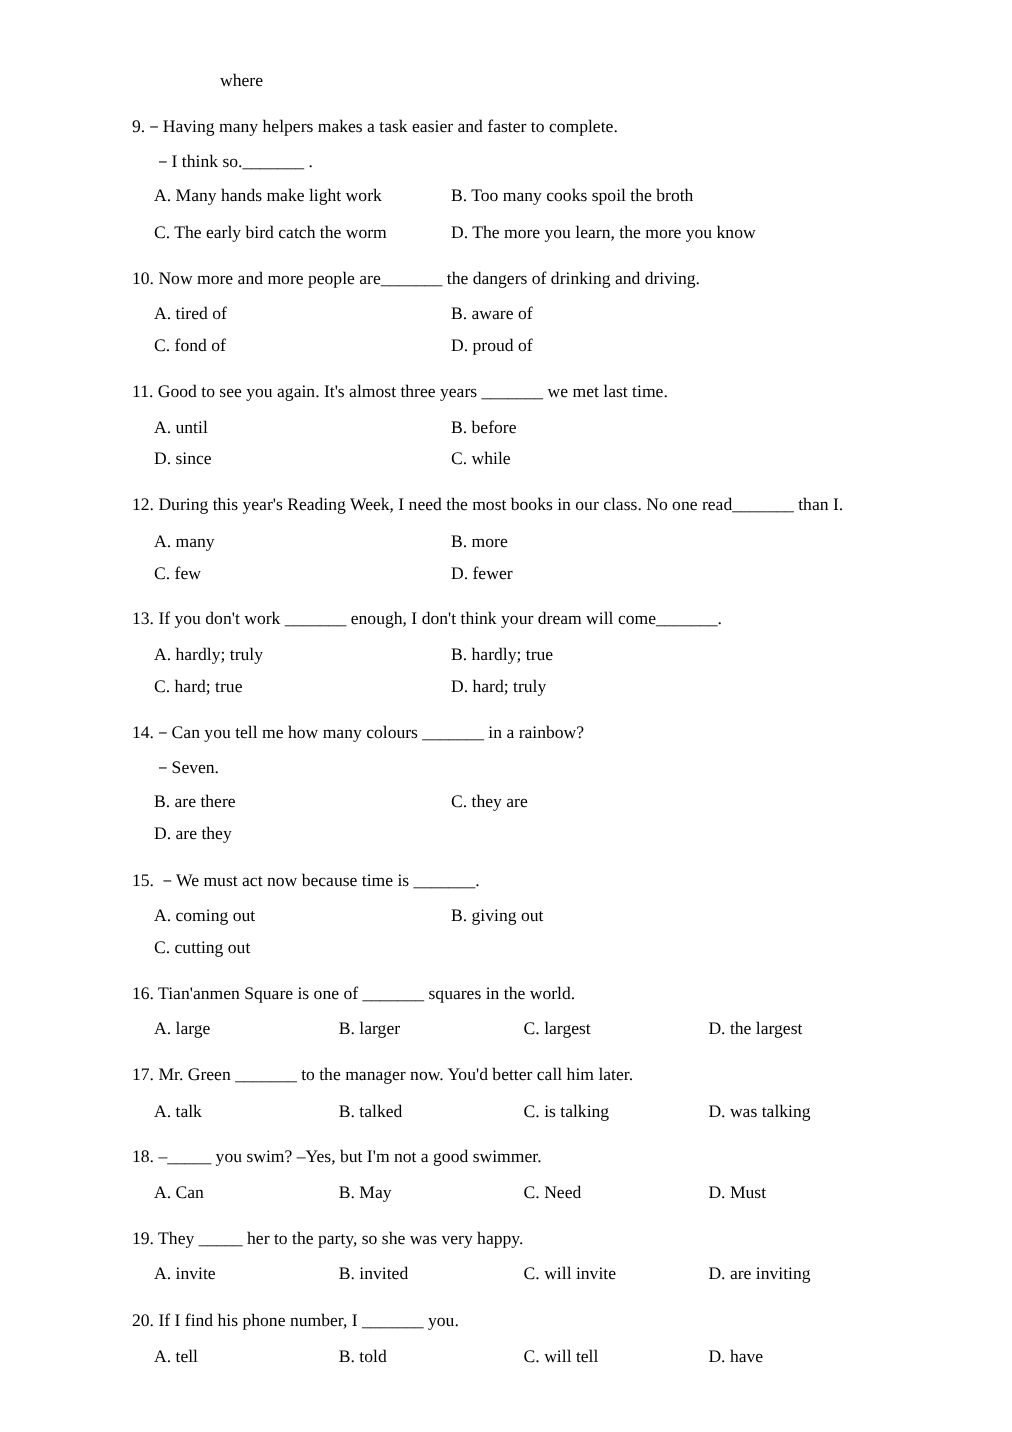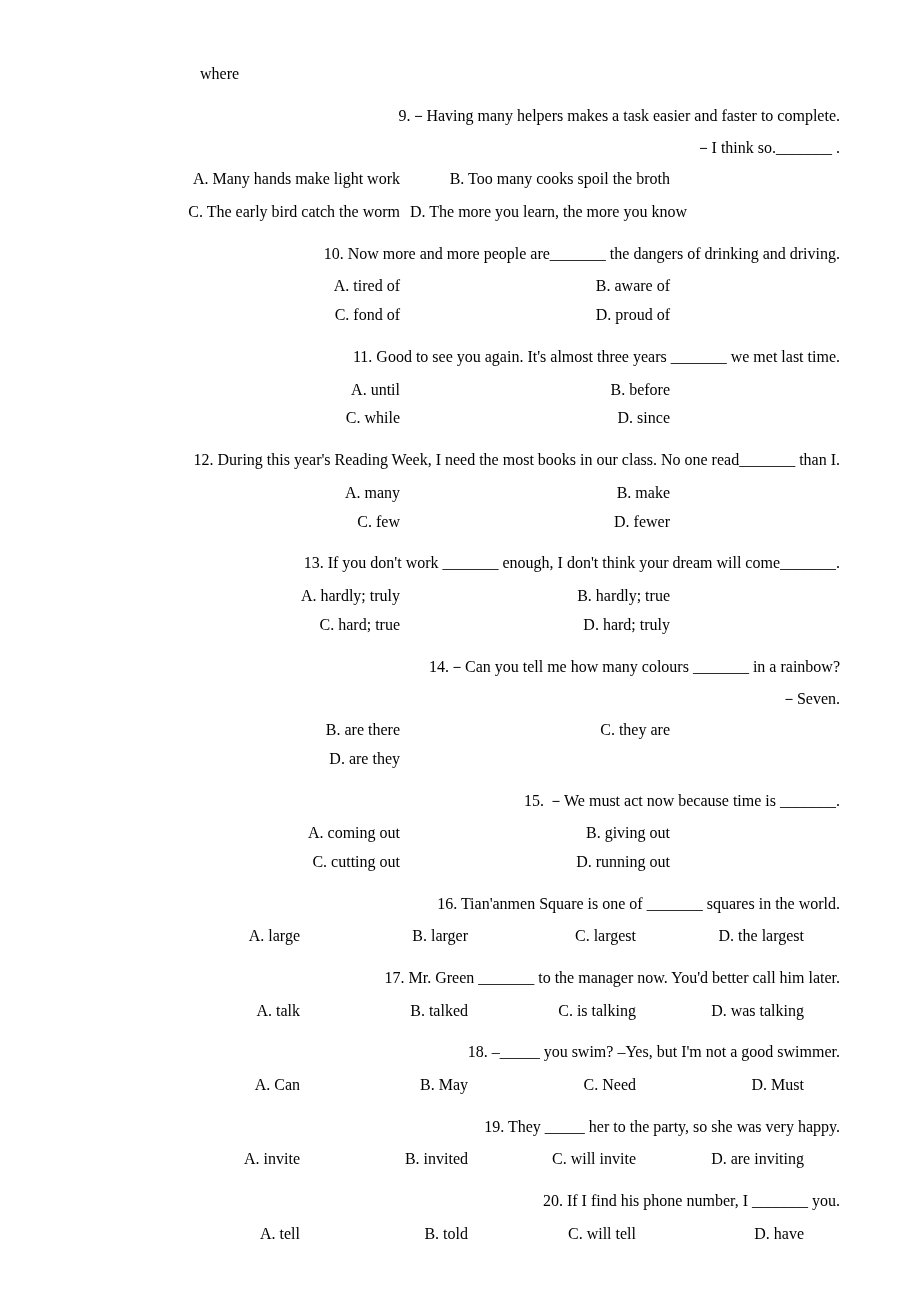--- a/index.html
+++ b/index.html
@@ -11,21 +11,20 @@
       background: #ffffff;
       font-family: "Times New Roman", Times, serif;
       font-size: 16px;
       color: #000000;
       width: 920px;
       min-height: 1302px;
       padding: 60px 80px 60px 120px;
     }
     .question-block {
       margin-bottom: 14px;
-      text-align: right;
     }
     .question-text {
       margin-bottom: 6px;
       line-height: 1.6;
     }
     .options-row {
       display: flex;
       flex-wrap: wrap;
       padding-left: 20px;
       margin-bottom: 4px;
@@ -95,32 +94,32 @@
   </div>
 </div>
 
 <div class="question-block">
   <div class="question-text">
     <span>11.</span> <span>Good to see you again. It's almost three years _______ we met last time.</span>
   </div>
   <div class="options-row">
     <span class="option-wide">A. until</span>
     <span class="option-wide">B. before</span>
+    <span class="option-wide">D. since</span>
     <span class="option-wide">C. while</span>
-    <span class="option-wide">D. since</span>
   </div>
 </div>
 
 <div class="question-block">
   <div class="question-text">
     <span>12.</span> <span>During this year's Reading Week, I need the most books in our class. No one read_______ than I.</span>
   </div>
   <div class="options-row">
     <span class="option-wide">A. many</span>
-    <span class="option-wide">B. make</span>
+    <span class="option-wide">B. more</span>
     <span class="option-wide">C. few</span>
     <span class="option-wide">D. fewer</span>
   </div>
 </div>
 
 <div class="question-block">
   <div class="question-text">
     <span>13.</span> <span>If you don't work _______ enough, I don't think your dream will come_______.</span>
   </div>
   <div class="options-row">
@@ -146,21 +145,20 @@
 </div>
 
 <div class="question-block">
   <div class="question-text">
     <span>15.</span>  <span>－We must act now because time is _______.</span>
   </div>
   <div class="options-row">
     <span class="option-wide">A.  coming out</span>
     <span class="option-wide">B.  giving out</span>
     <span class="option-wide">C.  cutting out</span>
-    <span class="option-wide">D.  running out</span>
   </div>
 </div>
 
 <div class="question-block">
   <div class="question-text">
     <span>16.</span> <span>Tian'anmen Square is one of _______ squares in the world.</span>
   </div>
   <div class="compact-row">
     <span class="compact-option">A. large</span>
     <span class="compact-option">B. larger</span>

